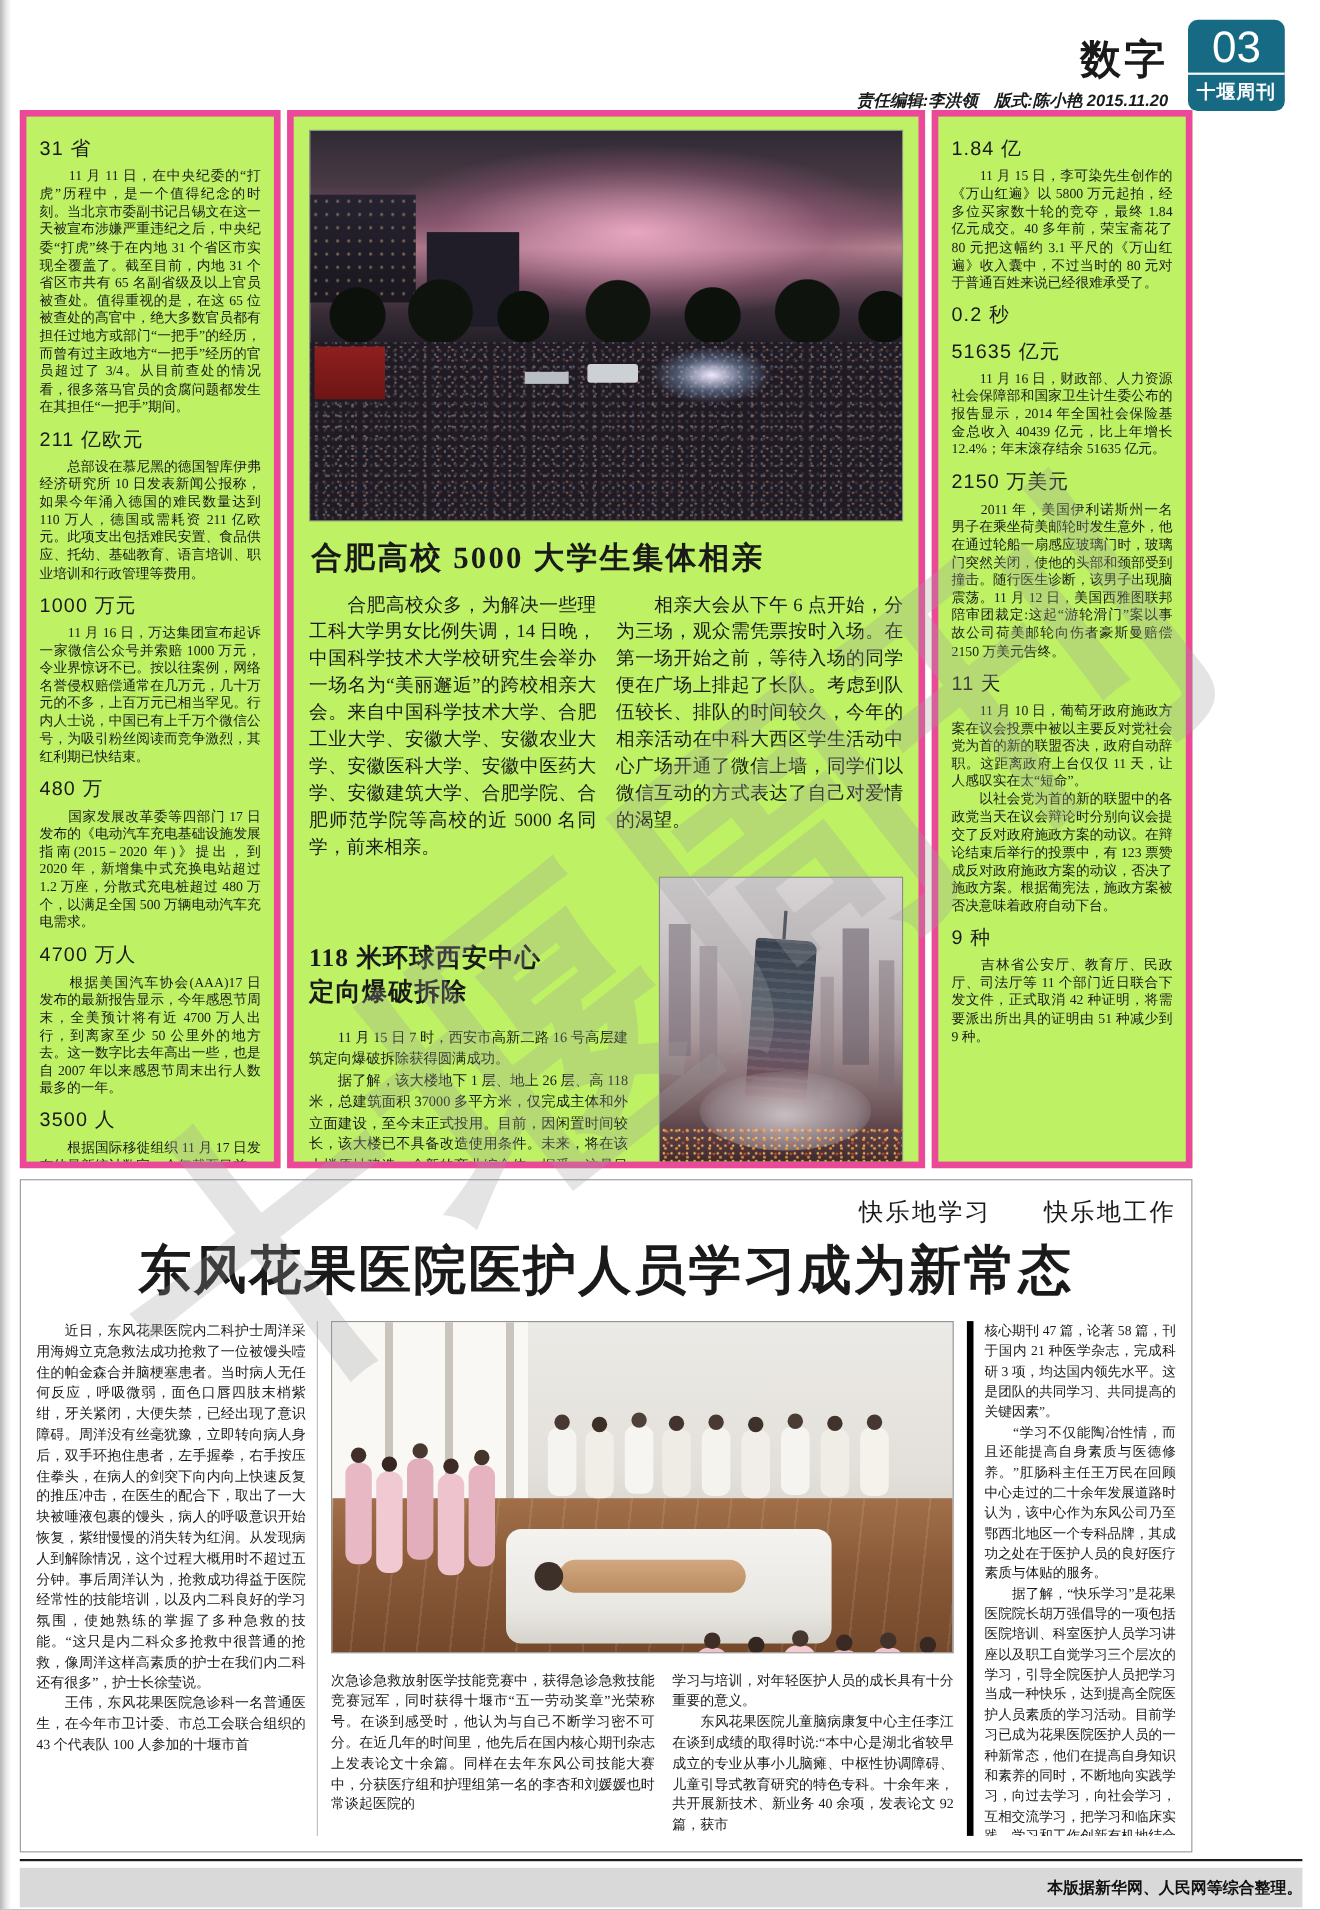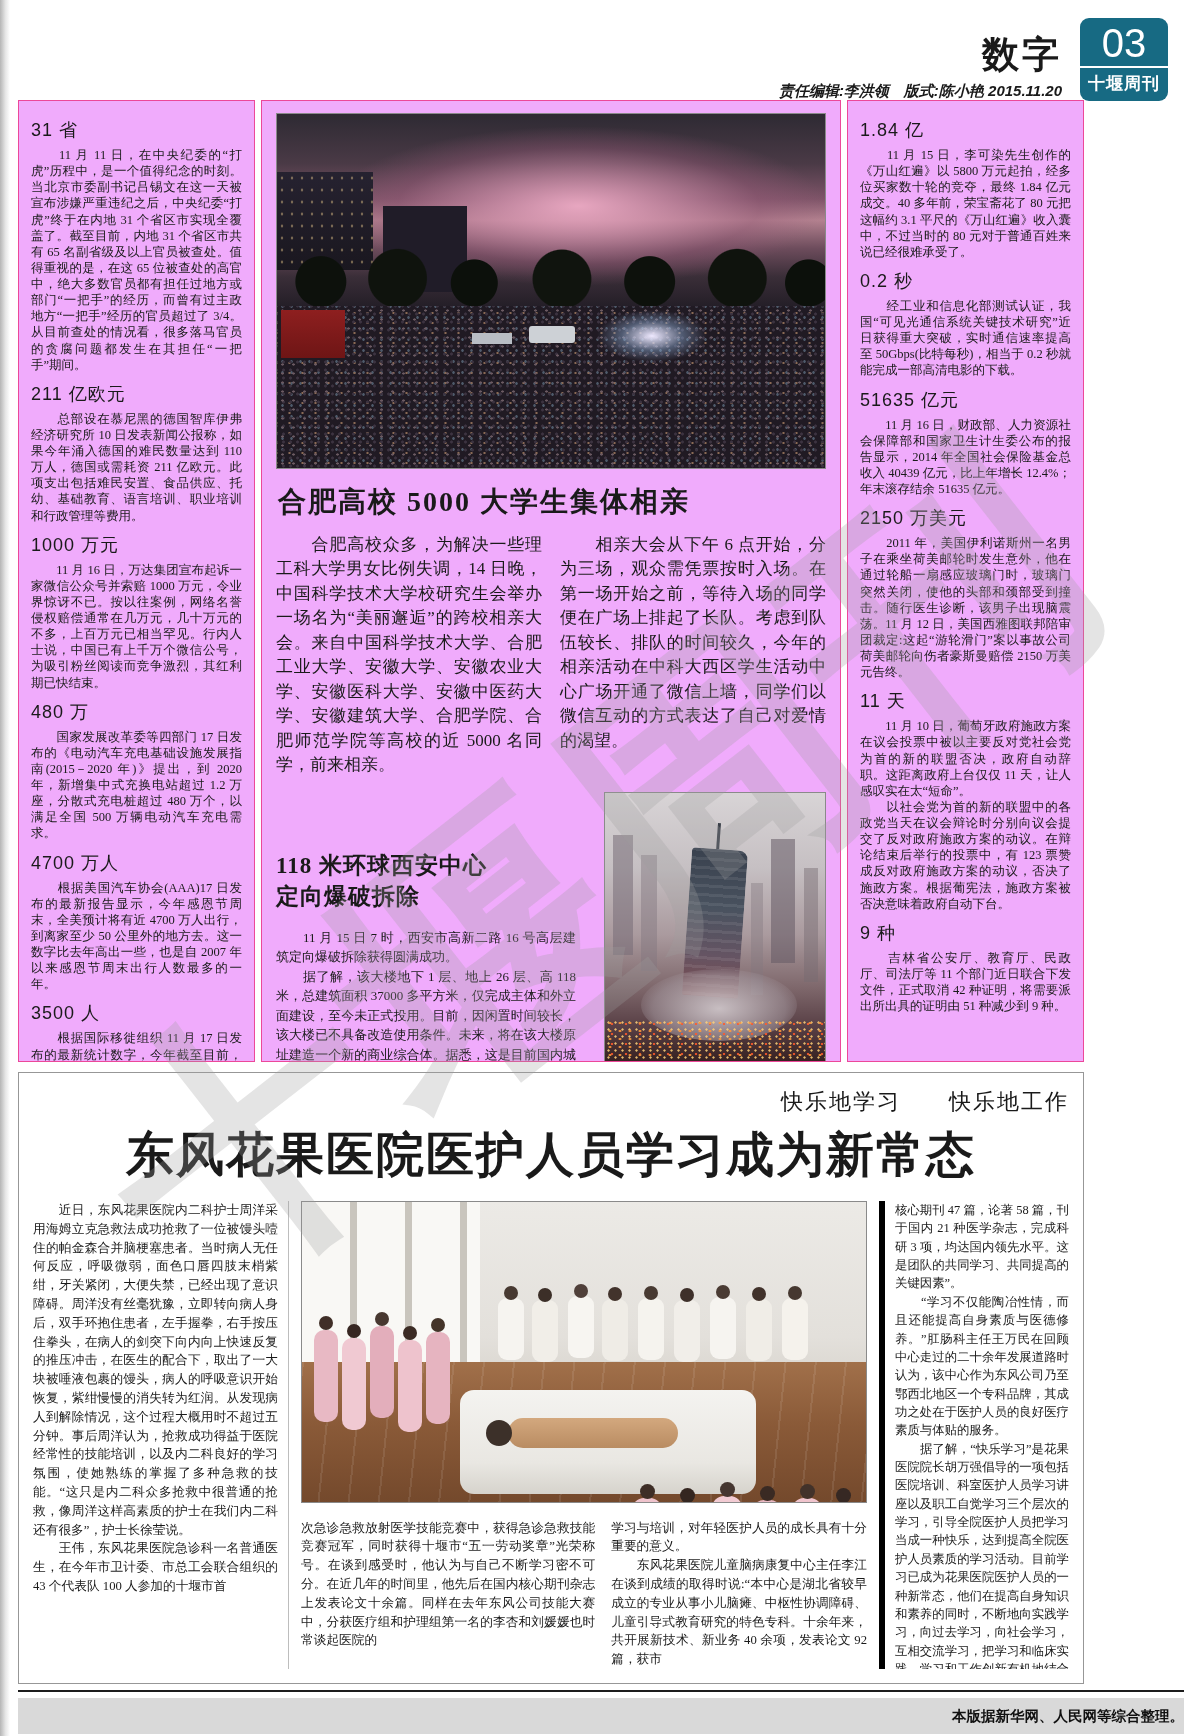--- a/index.html
+++ b/index.html
@@ -14,21 +14,21 @@
   .header-text{text-align:right;}
   .section-title{font-size:37px;font-weight:bold;letter-spacing:3px;line-height:1.1;}
   .editor-line{font-family:"Liberation Sans","DejaVu Sans",sans-serif;font-style:italic;
         font-weight:bold;font-size:15px;margin-top:6px;}
   .badge{width:88px;border-radius:9px;overflow:hidden;background:#176a83;text-align:center;color:#fff;}
   .badge-num{font-family:"Liberation Sans","DejaVu Sans",sans-serif;font-size:40px;line-height:46px;padding-top:2px;}
   .badge-name{font-size:17px;font-weight:bold;border-top:2px solid #fff;padding:4px 0 6px;letter-spacing:1px;}
 
   
   .top-row{position:absolute;top:100px;left:18px;width:1066px;height:962px;display:flex;gap:6px;}
-  .box{border:1px solid #ec4899;background:#f0abfc;box-sizing:border-box;overflow:hidden;}
+  .box{border:6px solid #ec4899;background:#bef264;box-sizing:border-box;overflow:hidden;}
   .side-box{width:237px;padding:8px 12px;}
   .mid-box{width:580px;padding:12px 14px;}
 
   .num-title{font-family:"Liberation Sans","DejaVu Sans",sans-serif;font-size:18px;font-weight:500;
         margin:9px 0 5px;letter-spacing:1px;}
   .num-body{font-size:12.5px;line-height:1.29;text-align:justify;white-space:pre-line;}
 
   
   .photo{position:relative;overflow:hidden;border:1px solid #8a8a8a;box-sizing:border-box;}
   .photo-crowd{width:100%;height:356px;background:
@@ -221,21 +221,20 @@
       </div>
     </div>
 
     <div class="box side-box">
       <div>
         <div class="num-title sans">1.84 亿</div>
         <div class="num-body">　　11 月 15 日，李可染先生创作的《万山红遍》以 5800 万元起拍，经多位买家数十轮的竞夺，最终 1.84 亿元成交。40 多年前，荣宝斋花了 80 元把这幅约 3.1 平尺的《万山红遍》收入囊中，不过当时的 80 元对于普通百姓来说已经很难承受了。</div>
       </div>
       <div>
         <div class="num-title sans">0.2 秒</div>
-        <div class="num-body">　　经工业和信息化部测试认证，我国“可见光通信系统关键技术研究”近日获得重大突破，实时通信速率提高至 50Gbps(比特每秒)，相当于 0.2 秒就能完成一部高清电影的下载。</div>
       </div>
       <div>
         <div class="num-title sans">51635 亿元</div>
         <div class="num-body">　　11 月 16 日，财政部、人力资源社会保障部和国家卫生计生委公布的报告显示，2014 年全国社会保险基金总收入 40439 亿元，比上年增长 12.4%；年末滚存结余 51635 亿元。</div>
       </div>
       <div>
         <div class="num-title sans">2150 万美元</div>
         <div class="num-body">　　2011 年，美国伊利诺斯州一名男子在乘坐荷美邮轮时发生意外，他在通过轮船一扇感应玻璃门时，玻璃门突然关闭，使他的头部和颈部受到撞击。随行医生诊断，该男子出现脑震荡。11 月 12 日，美国西雅图联邦陪审团裁定:这起“游轮滑门”案以事故公司荷美邮轮向伤者豪斯曼赔偿 2150 万美元告终。</div>
       </div>
       <div>

